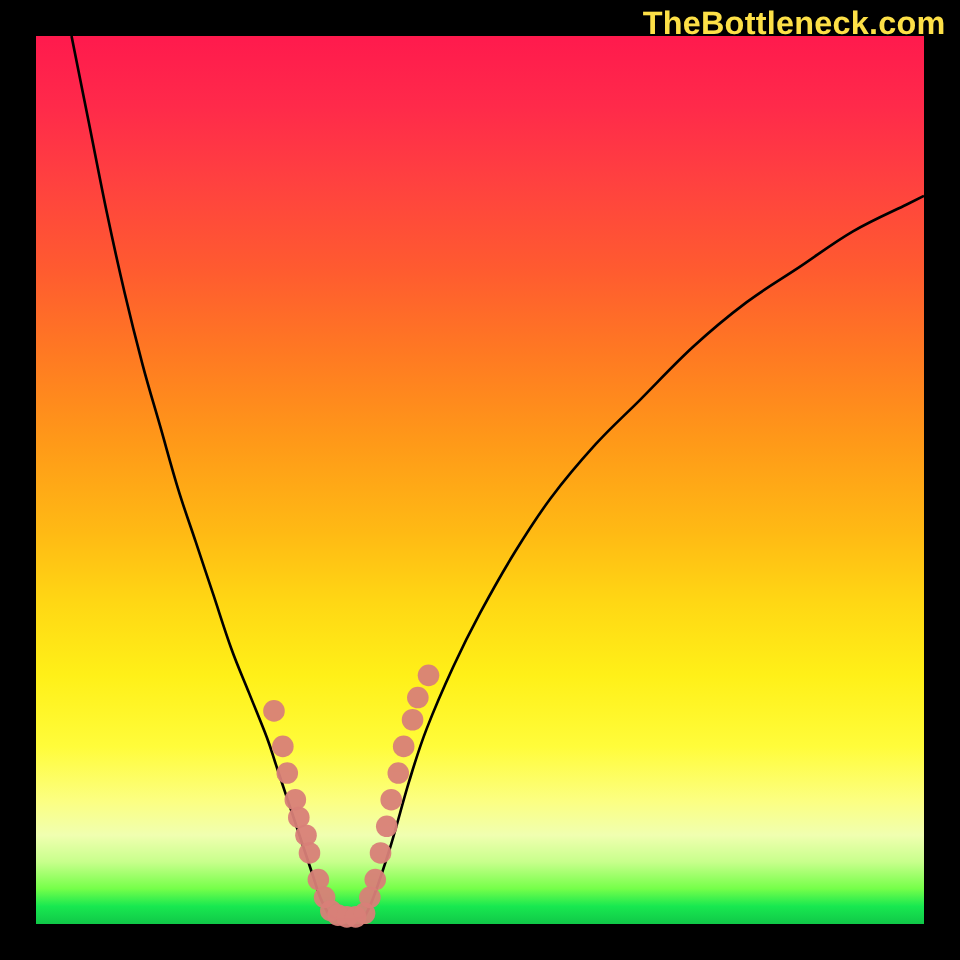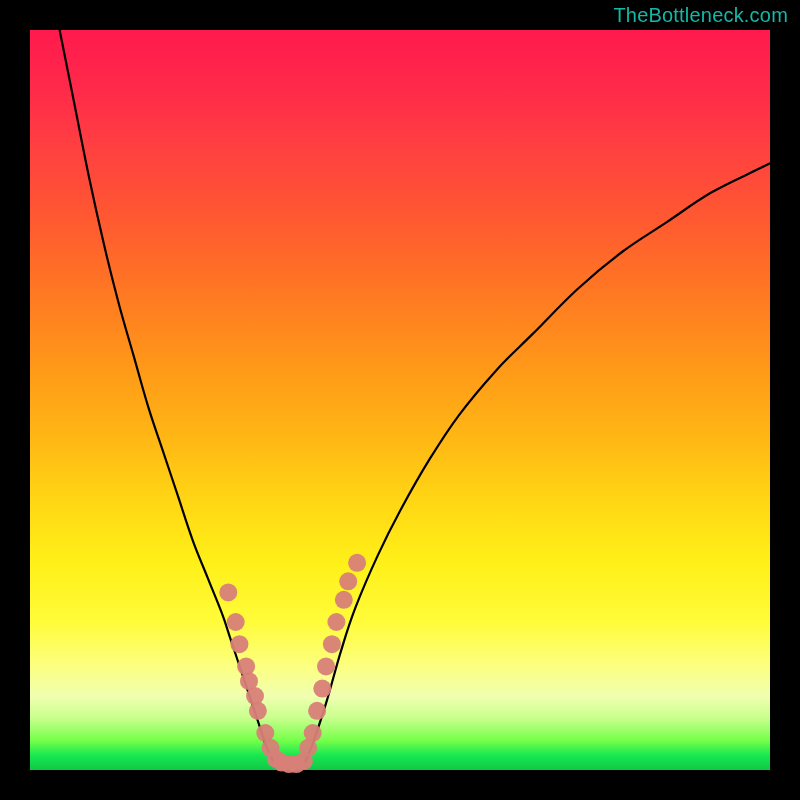--- a/index.html
+++ b/index.html
@@ -43,23 +43,23 @@
       #c8ff8c 93%,
       #76ff4a 96%,
       #18e850 98%,
       #10c848 100%
     );
   }
   .watermark {
     position: absolute;
     top: 4px;
     right: 12px;
-    color: #14b8a6;
-    font-size: 20px;
-    font-weight: 400;
+    color: #fde047;
+    font-size: 27px;
+    font-weight: 700;
     letter-spacing: 0.2px;
   }
   svg.curves {
     position: absolute;
     top: 30px;
     left: 30px;
     width: 740px;
     height: 740px;
     overflow: visible;
   }

